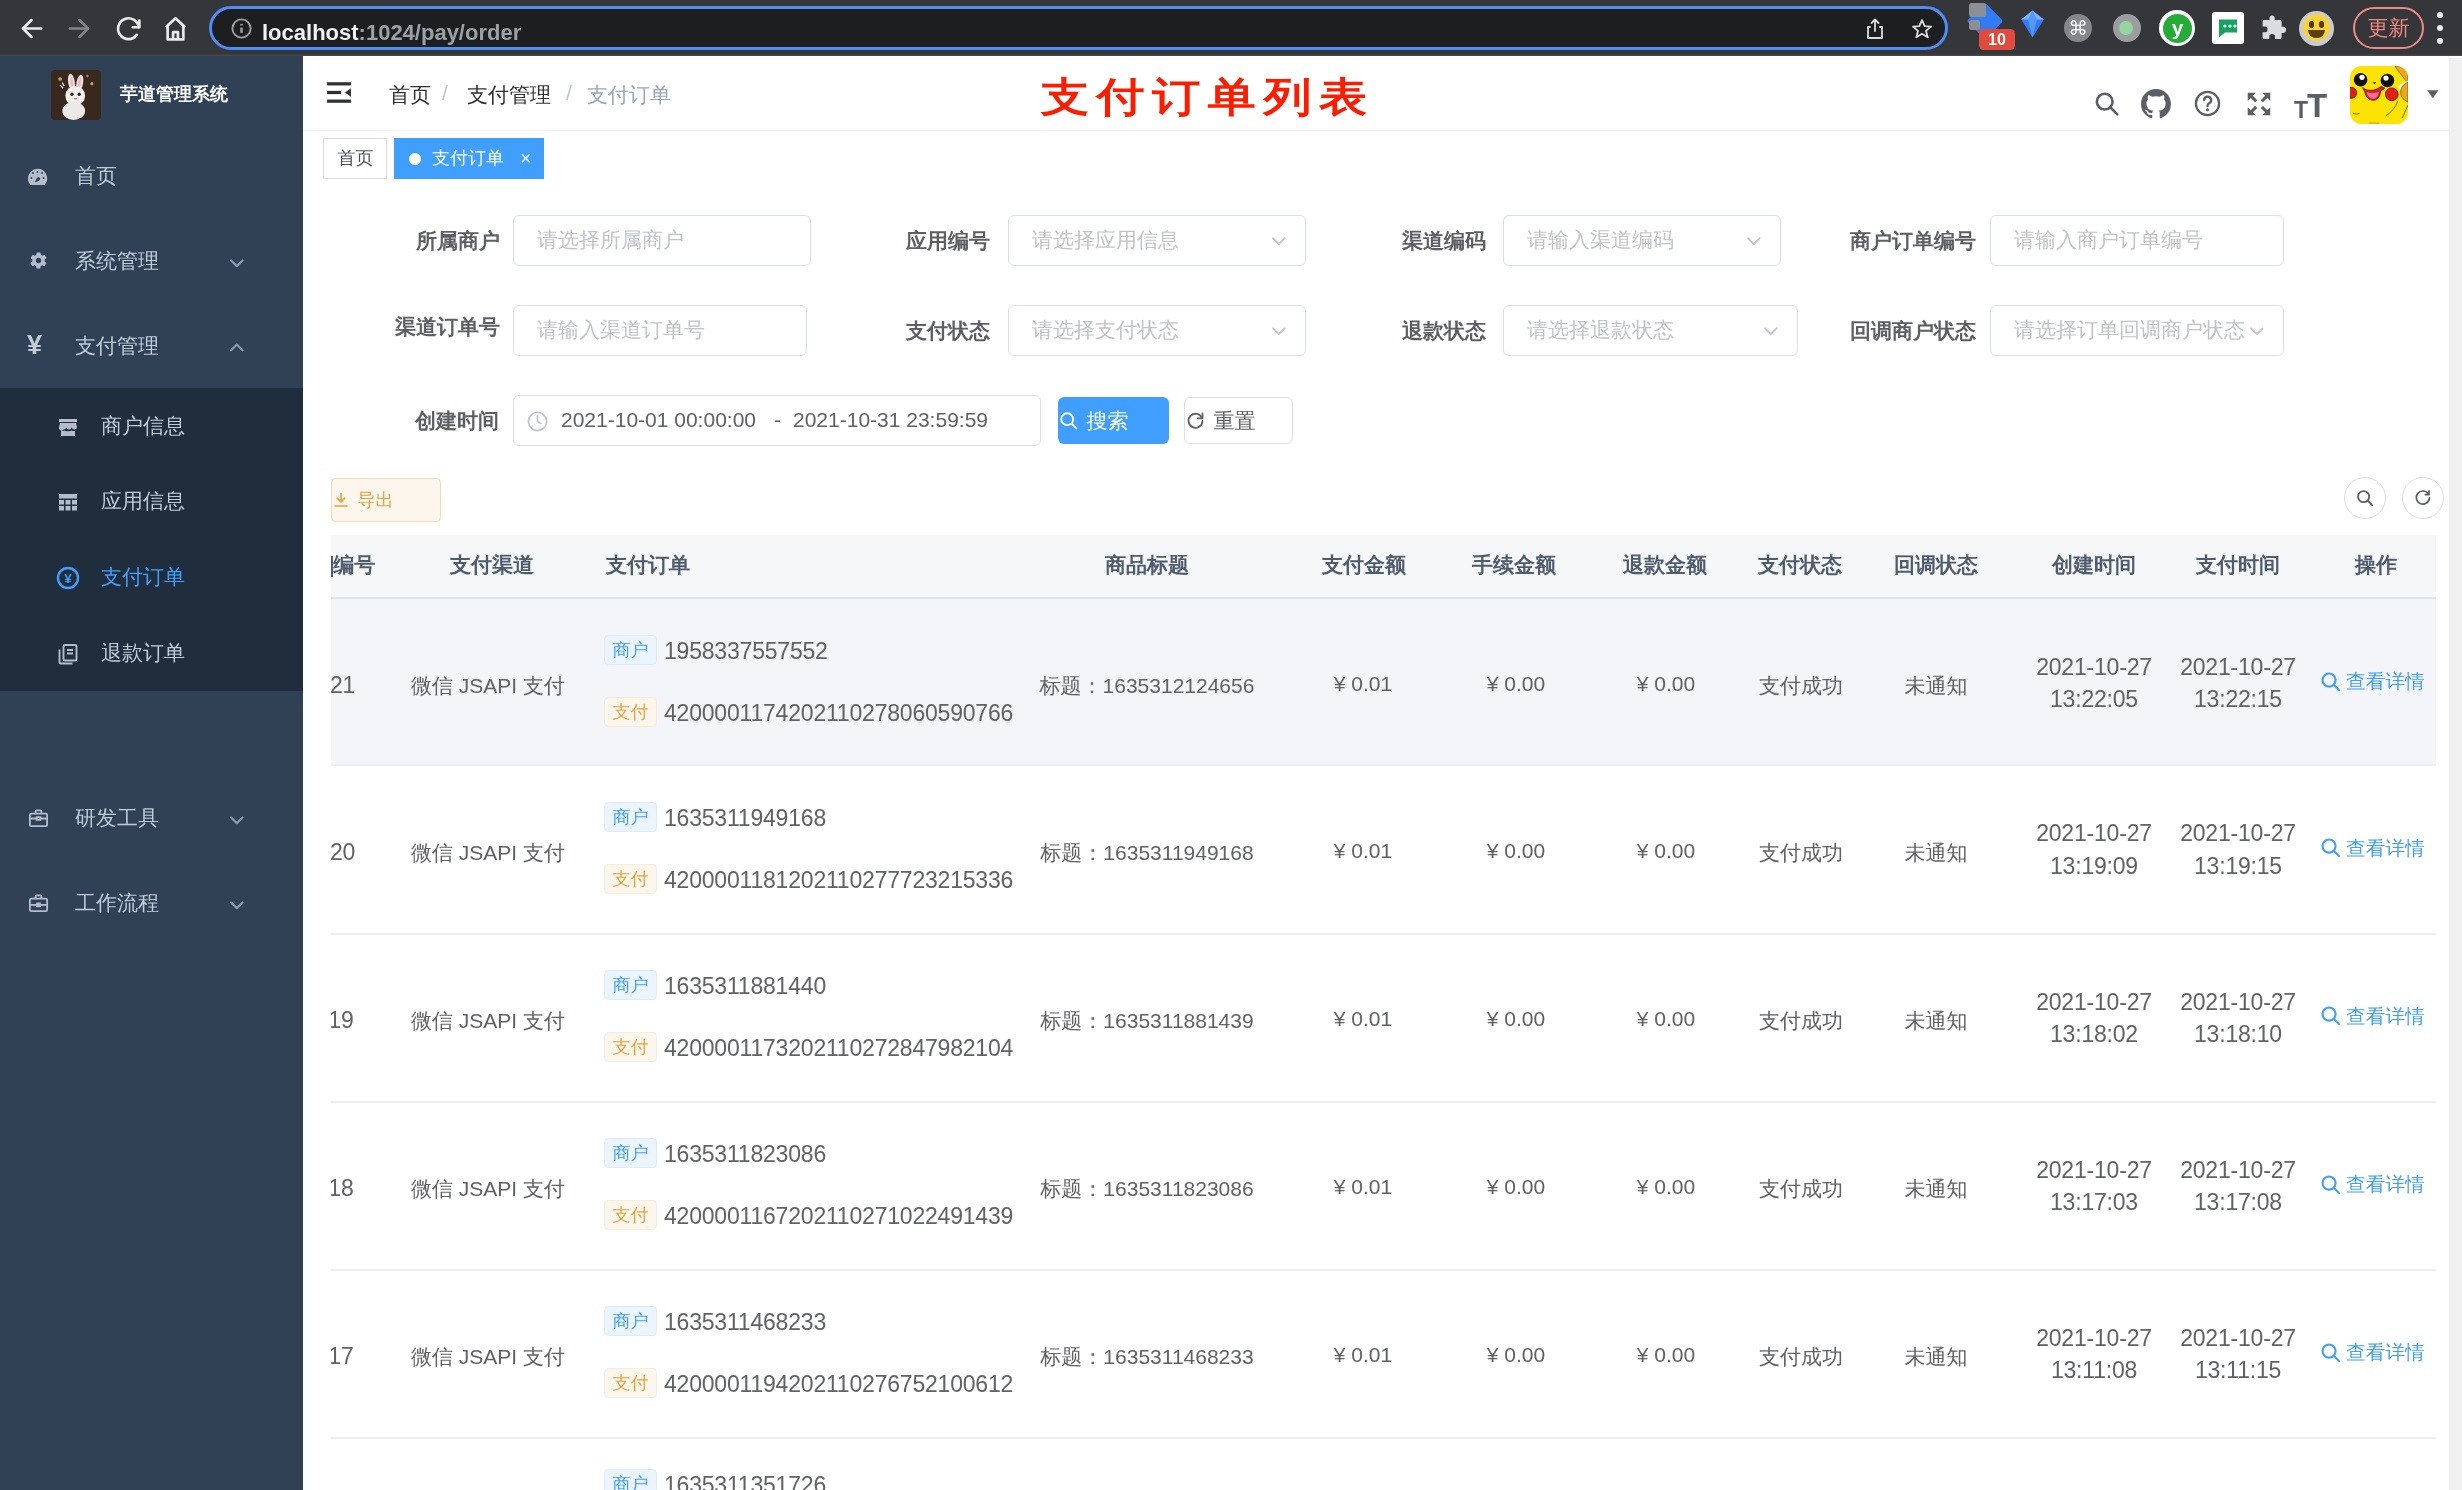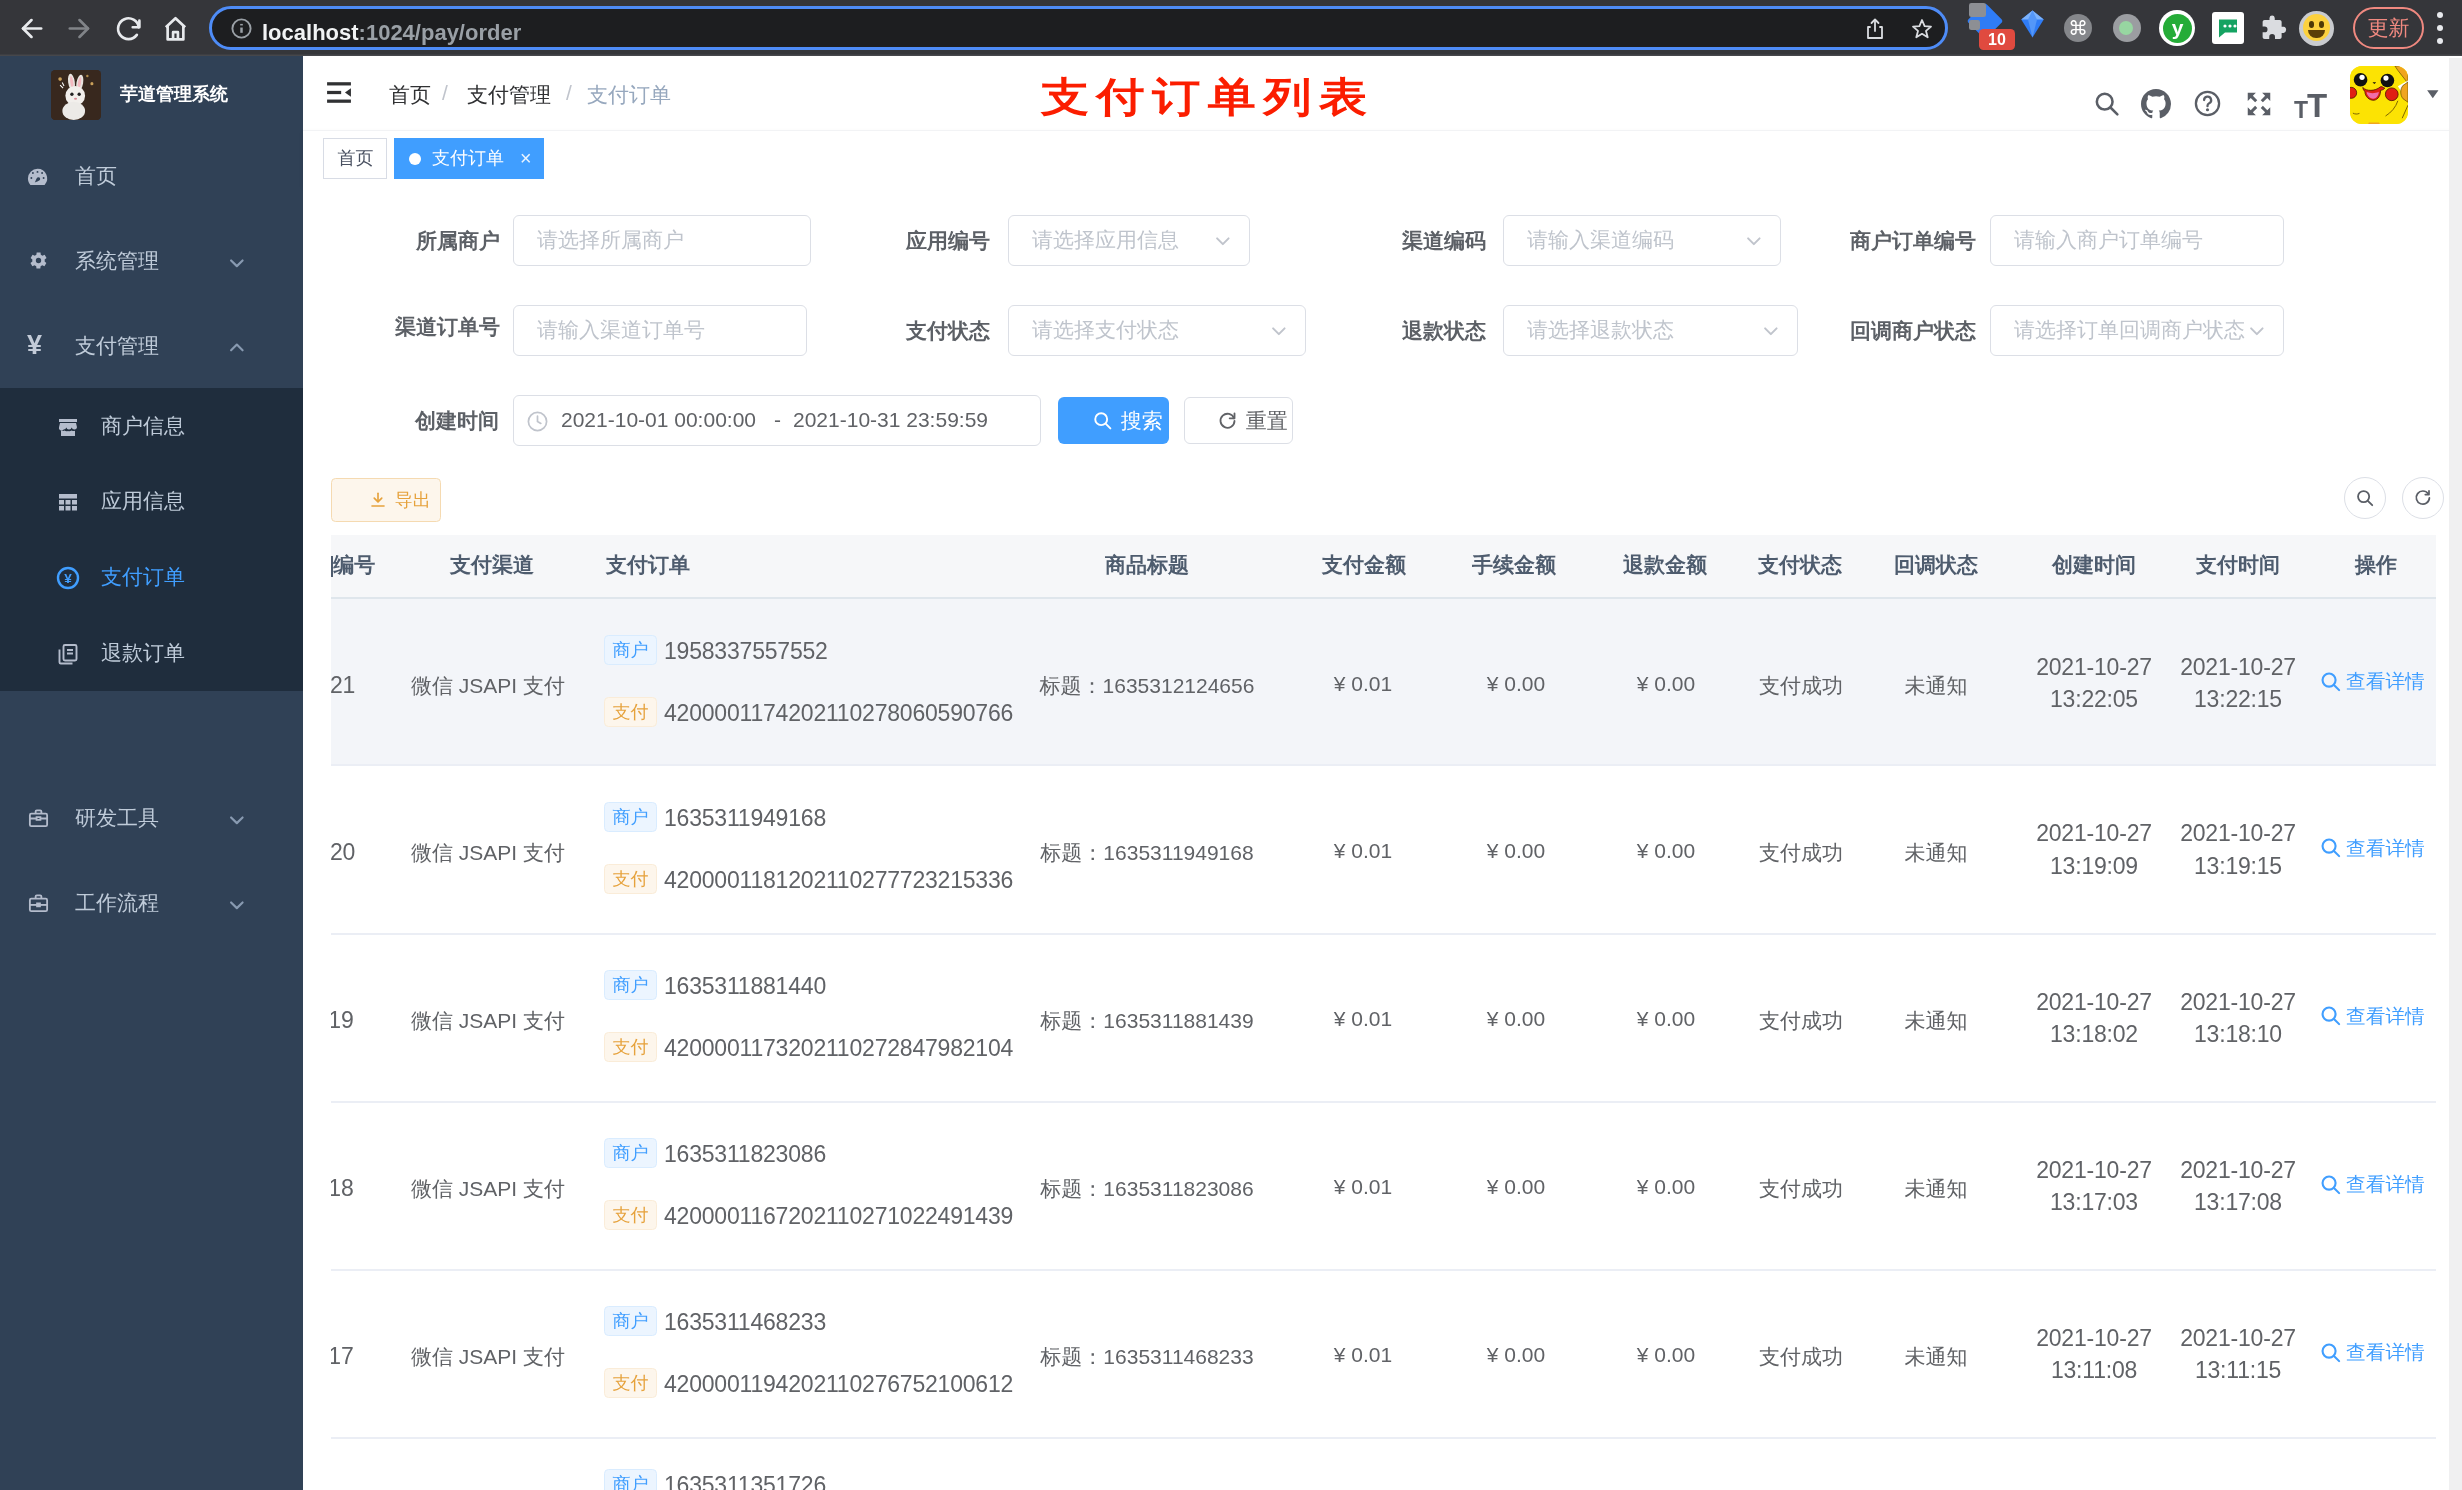--- a/index.html
+++ b/index.html
@@ -33,21 +33,21 @@
 #redtitle { position:absolute; left:738px; top:10.6px; font-size:48px; font-weight:bold; transform:scaleY(0.85); transform-origin:50% 19px;
   color:#fb1d00; font-family:"Liberation Sans",sans-serif; letter-spacing:7.6px; }
 
 
 .flabel { position:absolute; font-size:21px; font-weight:bold; color:#5c6066; text-align:right; }
 .finput { position:absolute; height:51px; border:1.5px solid #dcdfe6; border-radius:6px; background:#fff; }
 .ph { position:absolute; left:23px; top:0; font-size:21px; color:#bfc4cc; line-height:48px; white-space:nowrap; overflow:hidden; }
 .selarrow { position:absolute; right:16.7px; top:15px; width:19.7px; height:19.7px; }
 
 
-.btn { position:absolute; border-radius:6px; font-size:21px; display:flex; align-items:center; justify-content:center;padding-left:28px; }
+.btn { position:absolute; border-radius:6px; font-size:21px; display:flex; align-items:center; justify-content:flex-start; }
 
 
 #content { position:absolute; left:0; top:129px; width:2159px; height:1305px; background:#fff; }
 
 #tablewrap { position:absolute; left:28px; top:350px; width:2105px; height:956px; overflow:hidden; }
 .th { position:absolute; font-size:21px; font-weight:bold; color:#4e5c6e; }
 .td { position:absolute; font-size:21px; color:#606266; white-space:nowrap; }
 .num { font-size:23px; letter-spacing:-0.2px; }
 .ctr { transform:translateX(-50%); white-space:nowrap; }
 .tag { position:absolute; height:30px; line-height:29px; font-size:18px; border-radius:4.5px; padding:0 7.6px; }
@@ -315,21 +315,21 @@
       <span class="abs" style="left:126px;top:0px;font-size:19.7px;color:#eaf4ff">×</span>
     </div>
   </div>
   <div id="content">
 
     <div class="flabel" style="left:-30px;top:30px;width:227px;line-height:51px">所属商户</div>
     <div class="finput" style="left:210px;top:30px;width:298px">
         <span class="ph">请选择所属商户</span>
       </div>
     <div class="flabel" style="left:460px;top:30px;width:227px;line-height:51px">应用编号</div>
-    <div class="finput" style="left:705px;top:30px;width:242px">
+    <div class="finput" style="left:705px;top:30px;width:298px">
         <span class="ph">请选择应用信息</span>
       <svg class="selarrow" viewBox="0 0 24 24" fill="none" stroke="#c0c4cc" stroke-width="2.4" stroke-linecap="round" stroke-linejoin="round">
           <path d="M5 9l7 7 7-7"></path>
         </svg>
       </div>
     <div class="flabel" style="left:956px;top:30px;width:227px;line-height:51px">渠道编码</div>
     <div class="finput" style="left:1200px;top:30px;width:278px">
         <span class="ph">请输入渠道编码</span>
       <svg class="selarrow" viewBox="0 0 24 24" fill="none" stroke="#c0c4cc" stroke-width="2.4" stroke-linecap="round" stroke-linejoin="round">
           <path d="M5 9l7 7 7-7"></path>

